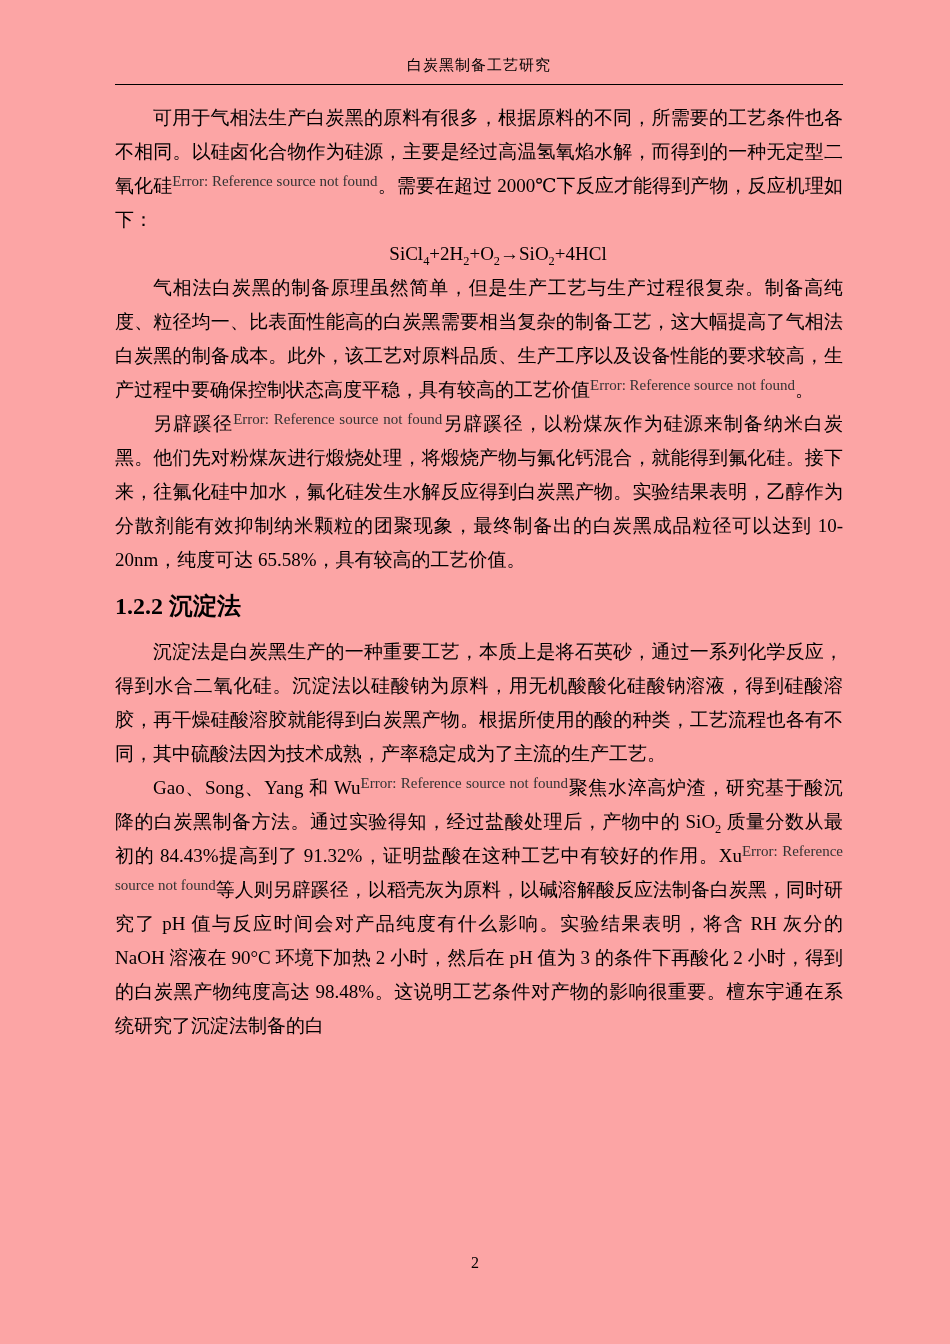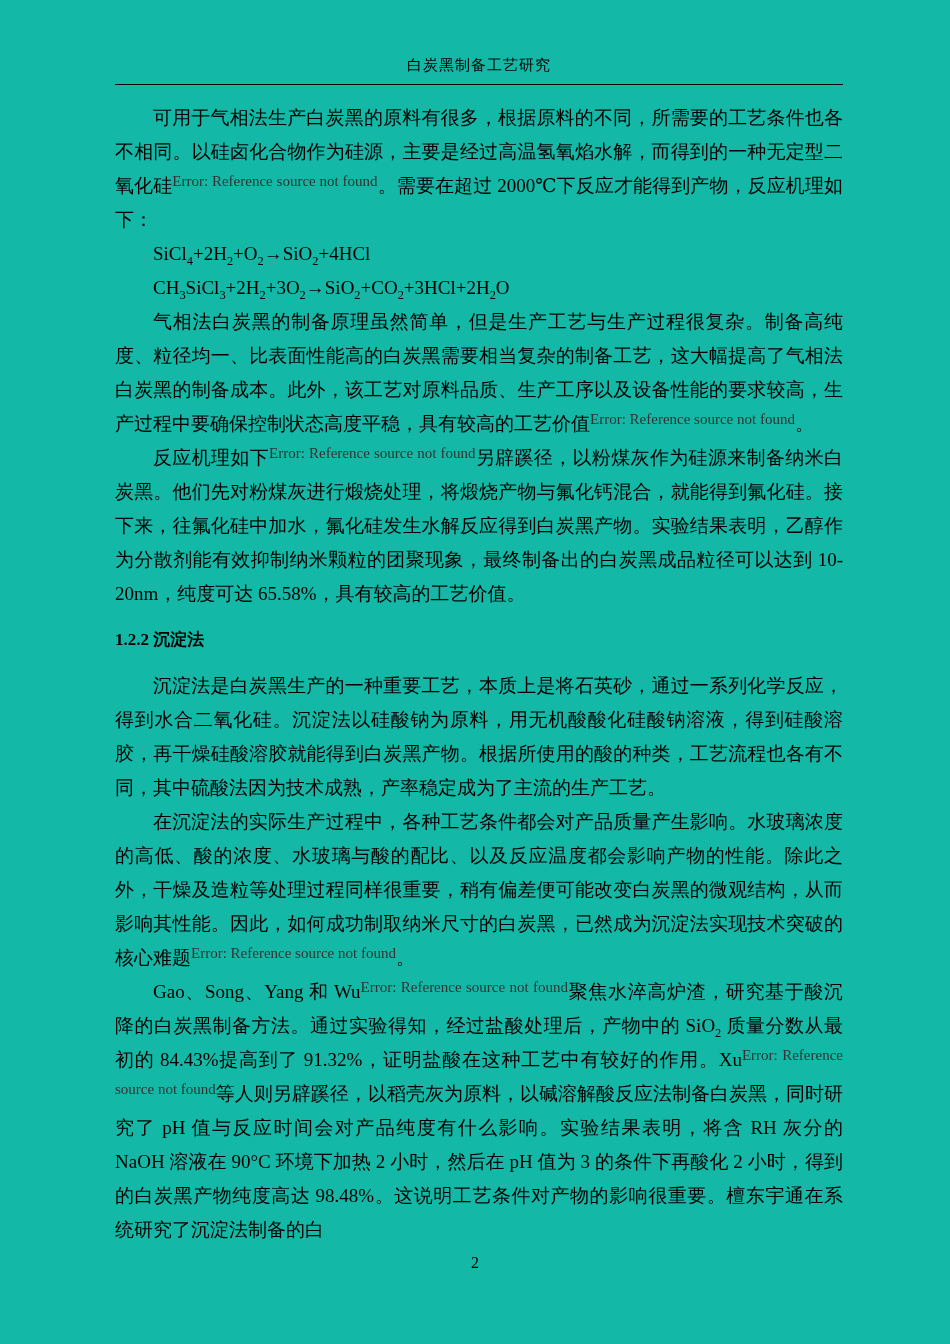--- a/index.html
+++ b/index.html
@@ -5,21 +5,21 @@
   html, body {
     margin: 0;
     padding: 0;
     background: #ffffff;
   }
   .page {
     position: relative;
     width: 950px;
     height: 1344px;
     margin: 0 auto;
-    background: #14b8a6;
+    background: #fca5a5;
     box-sizing: border-box;
     padding: 56px 107px 0 115px;
     font-family: "Liberation Serif", "DejaVu Serif", serif;
     color: #000000;
     overflow: hidden;
   }
   .doc-header {
     text-align: center;
     font-size: 15px;
     letter-spacing: 1px;
@@ -32,25 +32,25 @@
     line-height: 34px;
     text-align: justify;
   }
   .para {
     margin: 0;
     text-indent: 2em;
   }
   .formula {
     margin: 0;
     text-indent: 2em;
-    text-align: left;
+    text-align: center;
   }
   .heading {
     margin: 12px 0 12px 0;
-    font-size: 17px;
+    font-size: 24px;
     font-weight: bold;
     text-indent: 0;
     text-align: left;
   }
   .ref {
     font-size: 15px;
     line-height: 1;
     vertical-align: 6px;
     color: #333333;
     letter-spacing: 0;
@@ -72,25 +72,23 @@
 <body>
 
 <div class="page">
   <div class="doc-header">
     <span>白炭黑制备工艺研究</span>
   </div>
 
   <div class="doc-body">
       <p class="para"><span>可用于气相法生产白炭黑的原料有很多，根据原料的不同，所需要的工艺条件也各不相同。以硅卤化合物作为硅源，主要是经过高温氢氧焰水解，而得到的一种无定型二氧化硅</span><span class="ref">Error: Reference source not found</span><span>。需要在超过 2000℃下反应才能得到产物，反应机理如下：</span></p>
       <p class="formula"><span>SiCl</span><sub class="sub">4</sub><span>+2H</span><sub class="sub">2</sub><span>+O</span><sub class="sub">2</sub><span>→SiO</span><sub class="sub">2</sub><span>+4HCl</span></p>
-      <p class="formula"><span>CH</span><sub class="sub">3</sub><span>SiCl</span><sub class="sub">3</sub><span>+2H</span><sub class="sub">2</sub><span>+3O</span><sub class="sub">2</sub><span>→SiO</span><sub class="sub">2</sub><span>+CO</span><sub class="sub">2</sub><span>+3HCl+2H</span><sub class="sub">2</sub><span>O</span></p>
       <p class="para"><span>气相法白炭黑的制备原理虽然简单，但是生产工艺与生产过程很复杂。制备高纯度、粒径均一、比表面性能高的白炭黑需要相当复杂的制备工艺，这大幅提高了气相法白炭黑的制备成本。此外，该工艺对原料品质、生产工序以及设备性能的要求较高，生产过程中要确保控制状态高度平稳，具有较高的工艺价值</span><span class="ref">Error: Reference source not found</span><span>。</span></p>
-      <p class="para"><span>反应机理如下</span><span class="ref">Error: Reference source not found</span><span>另辟蹊径，以粉煤灰作为硅源来制备纳米白炭黑。他们先对粉煤灰进行煅烧处理，将煅烧产物与氟化钙混合，就能得到氟化硅。接下来，往氟化硅中加水，氟化硅发生水解反应得到白炭黑产物。实验结果表明，乙醇作为分散剂能有效抑制纳米颗粒的团聚现象，最终制备出的白炭黑成品粒径可以达到 10-20nm，纯度可达 65.58%，具有较高的工艺价值。</span></p>
+      <p class="para"><span>另辟蹊径</span><span class="ref">Error: Reference source not found</span><span>另辟蹊径，以粉煤灰作为硅源来制备纳米白炭黑。他们先对粉煤灰进行煅烧处理，将煅烧产物与氟化钙混合，就能得到氟化硅。接下来，往氟化硅中加水，氟化硅发生水解反应得到白炭黑产物。实验结果表明，乙醇作为分散剂能有效抑制纳米颗粒的团聚现象，最终制备出的白炭黑成品粒径可以达到 10-20nm，纯度可达 65.58%，具有较高的工艺价值。</span></p>
       <h2 class="heading"><span>1.2.2 沉淀法</span></h2>
       <p class="para"><span>沉淀法是白炭黑生产的一种重要工艺，本质上是将石英砂，通过一系列化学反应，得到水合二氧化硅。沉淀法以硅酸钠为原料，用无机酸酸化硅酸钠溶液，得到硅酸溶胶，再干燥硅酸溶胶就能得到白炭黑产物。根据所使用的酸的种类，工艺流程也各有不同，其中硫酸法因为技术成熟，产率稳定成为了主流的生产工艺。</span></p>
-      <p class="para"><span>在沉淀法的实际生产过程中，各种工艺条件都会对产品质量产生影响。水玻璃浓度的高低、酸的浓度、水玻璃与酸的配比、以及反应温度都会影响产物的性能。除此之外，干燥及造粒等处理过程同样很重要，稍有偏差便可能改变白炭黑的微观结构，从而影响其性能。因此，如何成功制取纳米尺寸的白炭黑，已然成为沉淀法实现技术突破的核心难题</span><span class="ref">Error: Reference source not found</span><span>。</span></p>
       <p class="para"><span>Gao、Song、Yang 和 Wu</span><span class="ref">Error: Reference source not found</span><span>聚焦水淬高炉渣，研究基于酸沉降的白炭黑制备方法。通过实验得知，经过盐酸处理后，产物中的 SiO</span><sub class="sub">2</sub><span> 质量分数从最初的 84.43%提高到了 91.32%，证明盐酸在这种工艺中有较好的作用。Xu</span><span class="ref">Error: Reference source not found</span><span>等人则另辟蹊径，以稻壳灰为原料，以碱溶解酸反应法制备白炭黑，同时研究了 pH 值与反应时间会对产品纯度有什么影响。实验结果表明，将含 RH 灰分的 NaOH 溶液在 90°C 环境下加热 2 小时，然后在 pH 值为 3 的条件下再酸化 2 小时，得到的白炭黑产物纯度高达 98.48%。这说明工艺条件对产物的影响很重要。檀东宇通在系统研究了沉淀法制备的白</span></p>
     </div>
 
   <div class="doc-footer">
     <span>2</span>
   </div>
 </div>
 
 </body></html>

